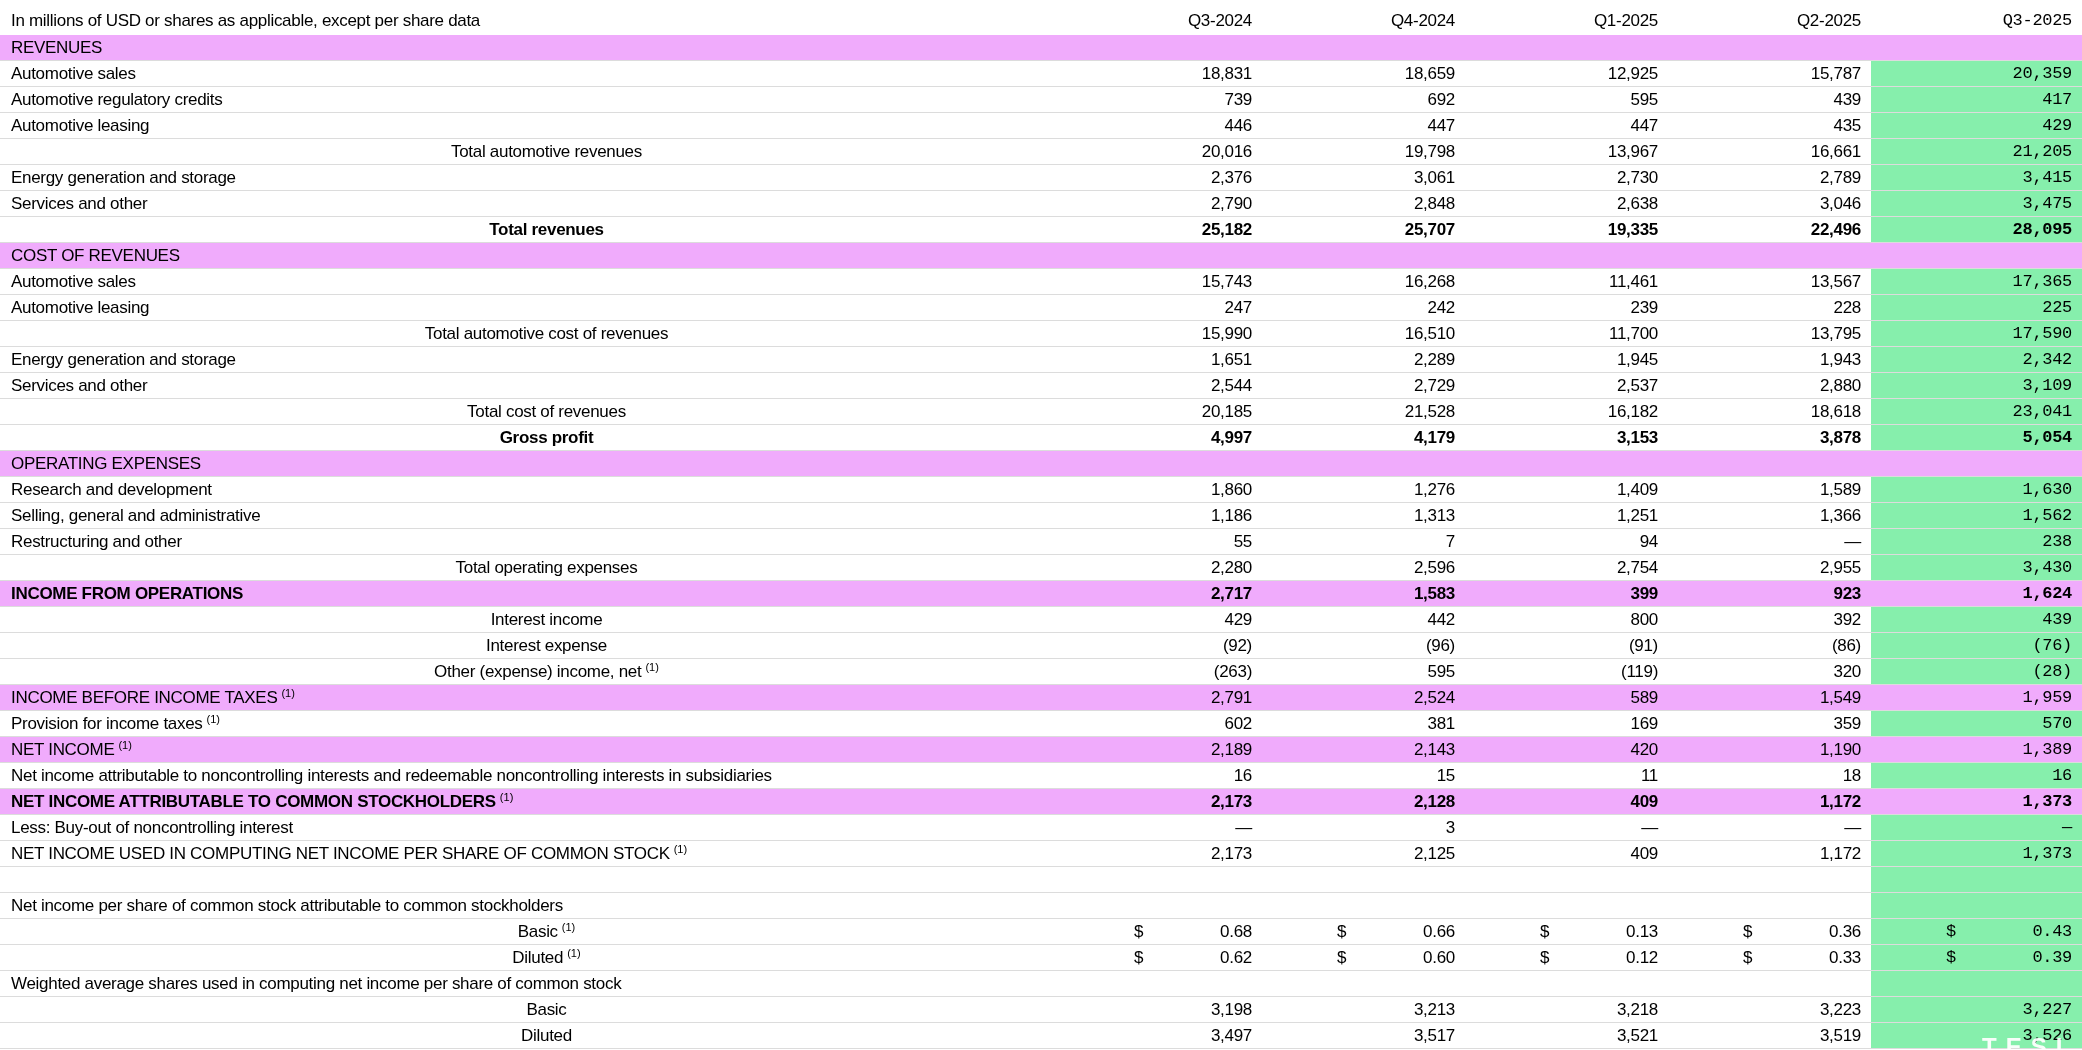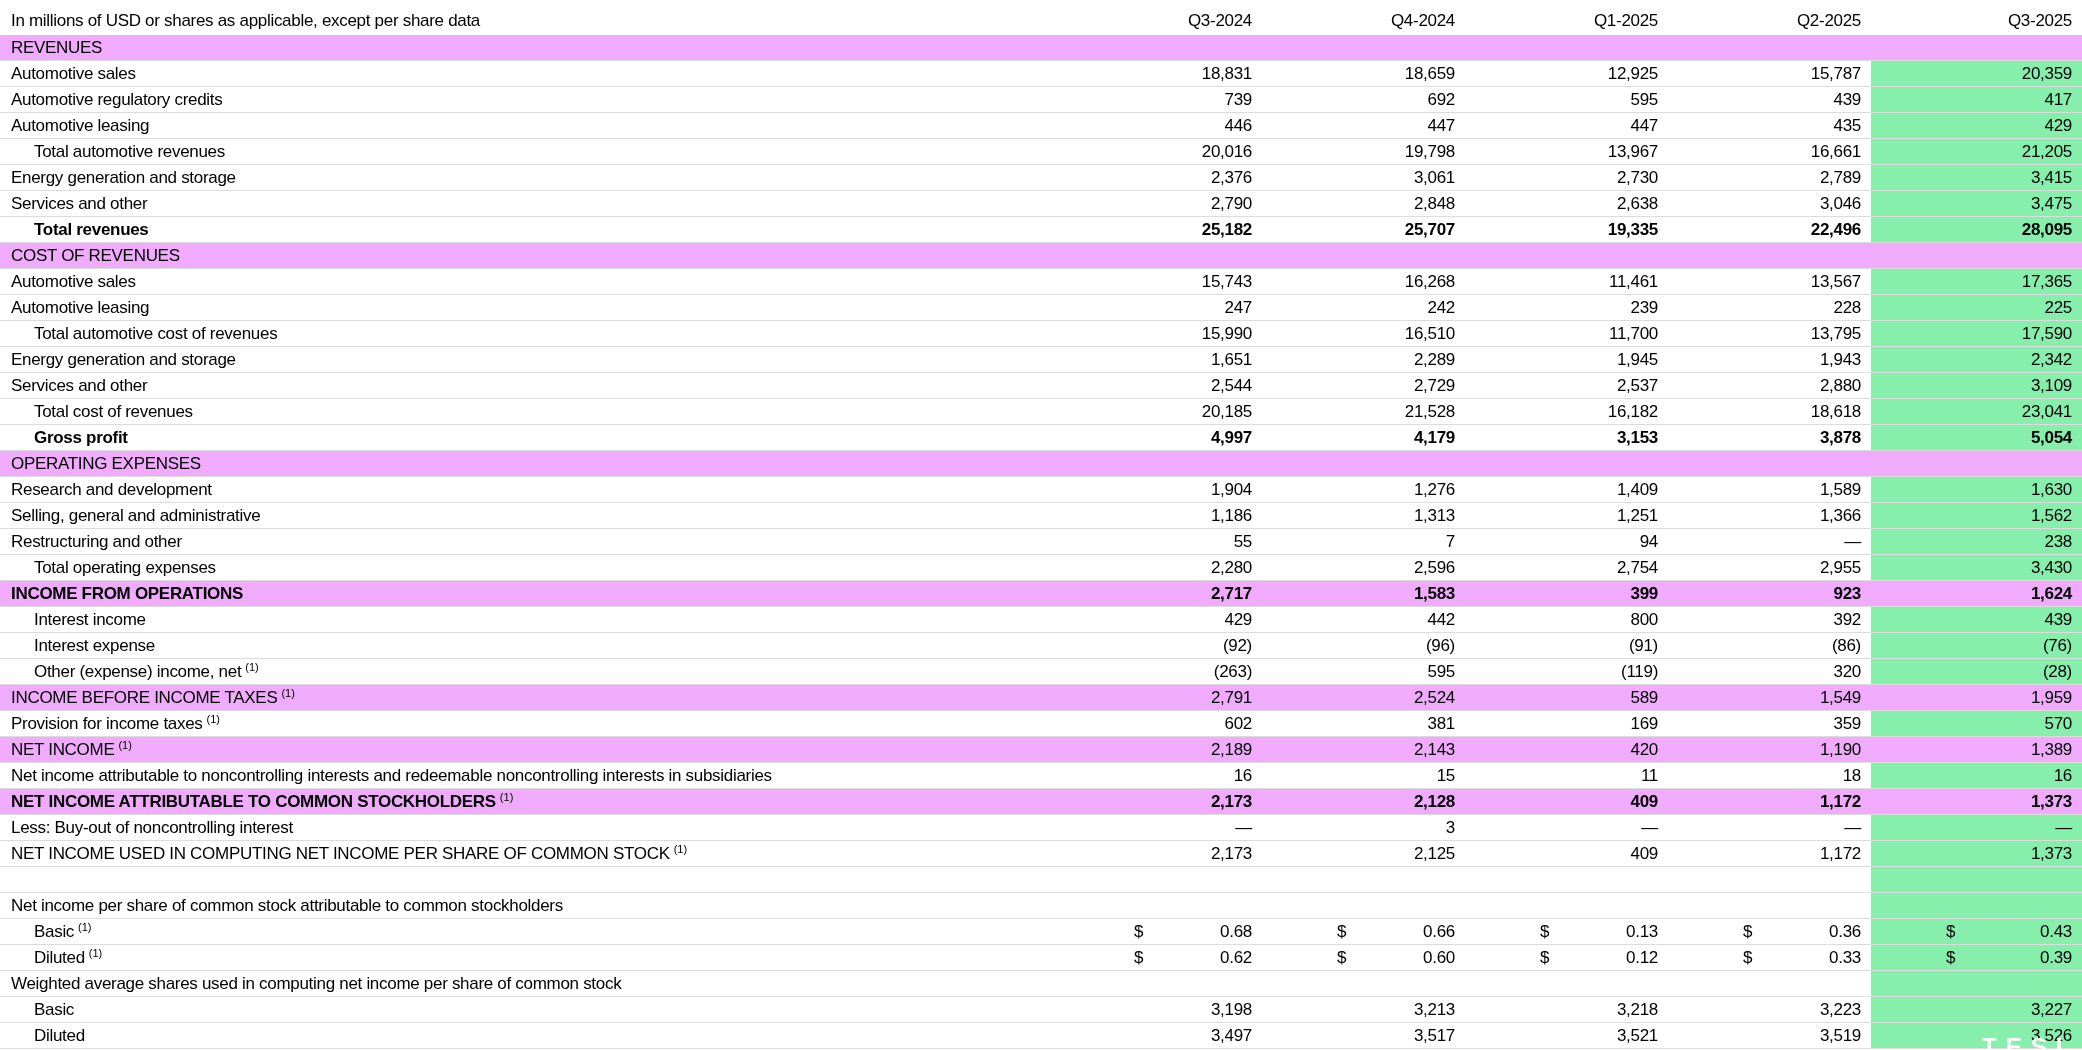--- a/index.html
+++ b/index.html
@@ -23,23 +23,23 @@
   .row.header-row{height:35px;border-bottom:none;border-radius:8px;}
   .header-row .cell{align-items:flex-end;padding-bottom:6px;}
   .cell{
     box-sizing:border-box;
     height:100%;
     display:flex;
     align-items:center;
     white-space:nowrap;
   }
   .cell.label{flex:1;padding-left:11px;min-width:0;}
-  .cell.label.indent{padding-left:34px;}
+  .cell.label.indent{padding-left:34px;justify-content:center;}
   .cell.num{width:203px;justify-content:flex-end;padding-right:10px;}
-  .cell.num.last{width:211px;}
+  .cell.num.last{width:211px;font-family:Liberation Mono, monospace;}
   .row.shaded{background:#f0abfc;}
   .cell.pink{background:#86efac;}
   .row.bold{font-weight:bold;}
   .cell.currency{justify-content:space-between;padding-left:75px;}
   sup.fn{font-size:11px;letter-spacing:0;line-height:0;position:relative;top:-5px;margin-left:4px;font-weight:normal;}
   .watermark{
     position:absolute;left:1982px;top:1038px;width:100px;height:12px;
     overflow:hidden;pointer-events:none;
   }
   .watermark span{
@@ -370,21 +370,21 @@
         <div class="cell num"></div>
         <div class="cell num"></div>
         <div class="cell num"></div>
         <div class="cell num last"></div>
       </div>
       <div class="row">
         <div class="cell label">
           <span>Research and development</span>
         </div>
         <div class="cell num">
-          <span>1,904</span>
+          <span>1,860</span>
         </div>
         <div class="cell num">
           <span>1,276</span>
         </div>
         <div class="cell num">
           <span>1,409</span>
         </div>
         <div class="cell num">
           <span>1,589</span>
         </div>

